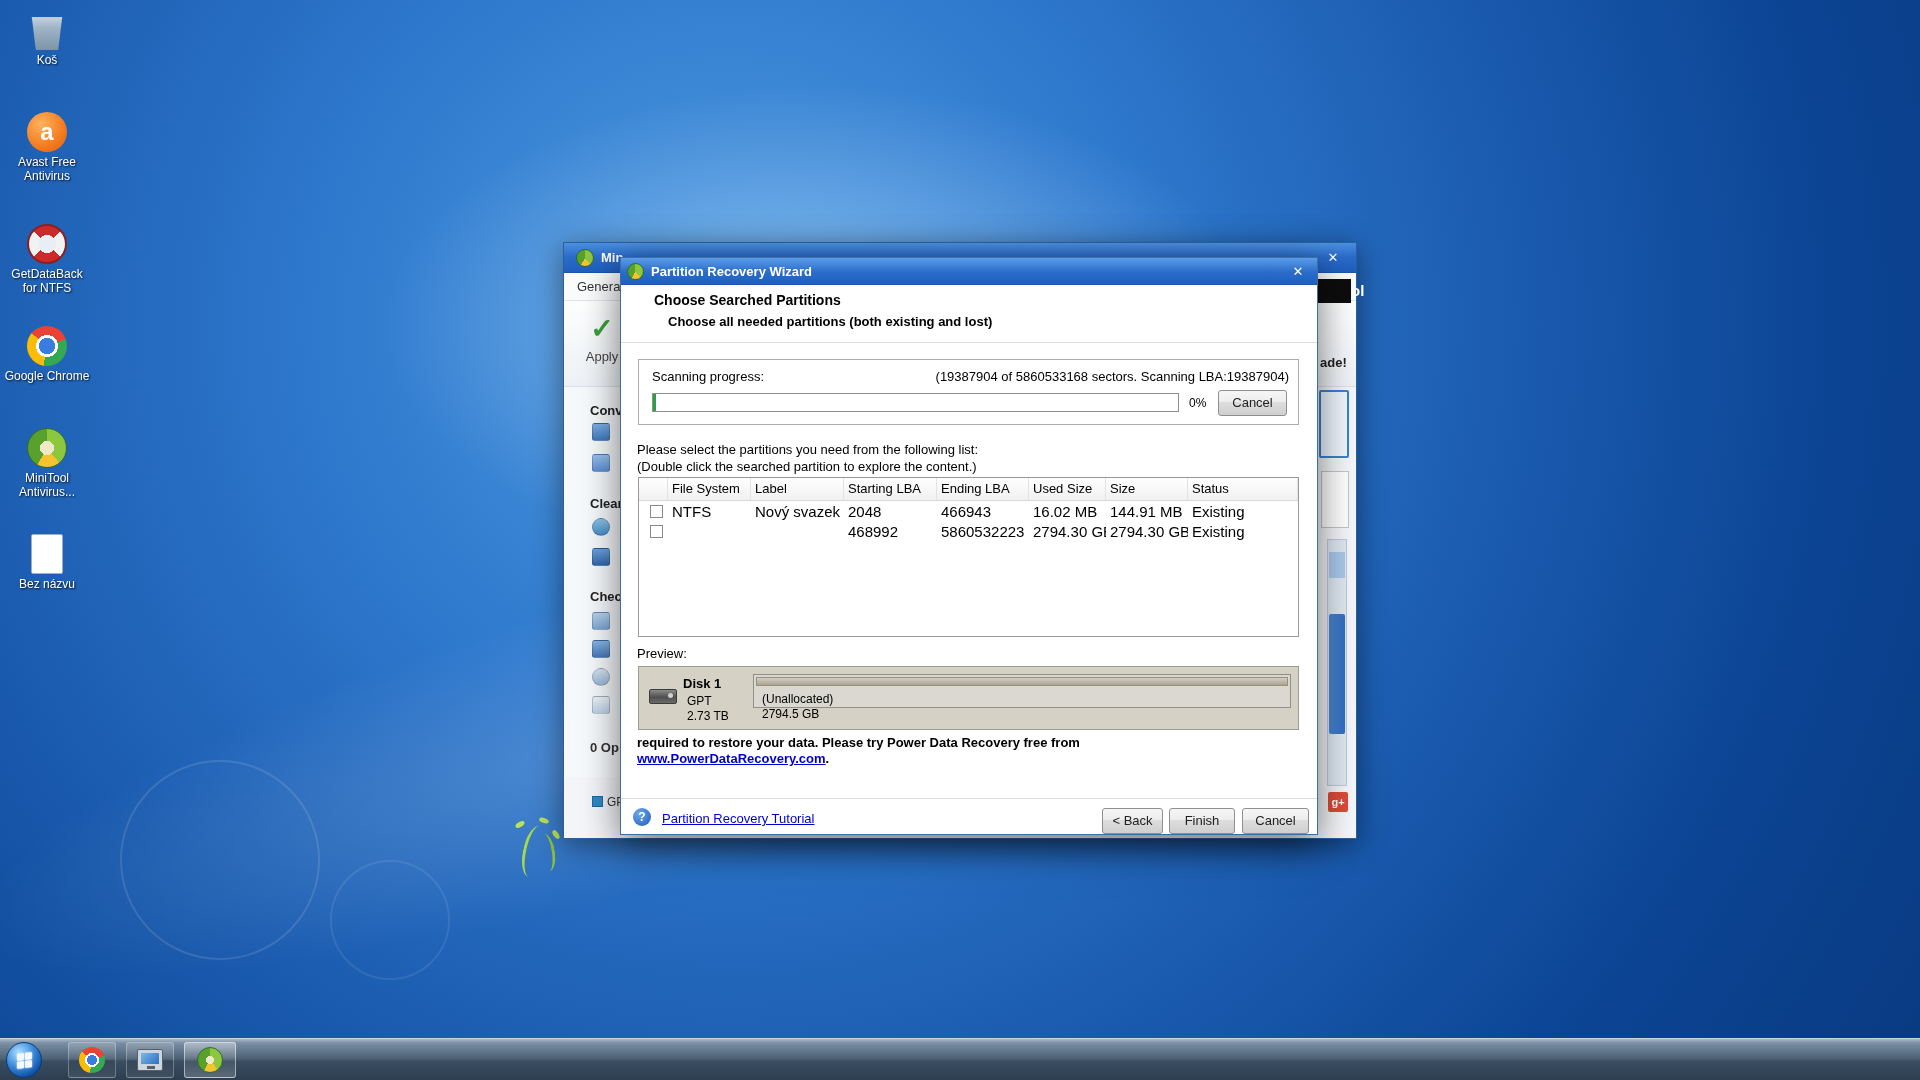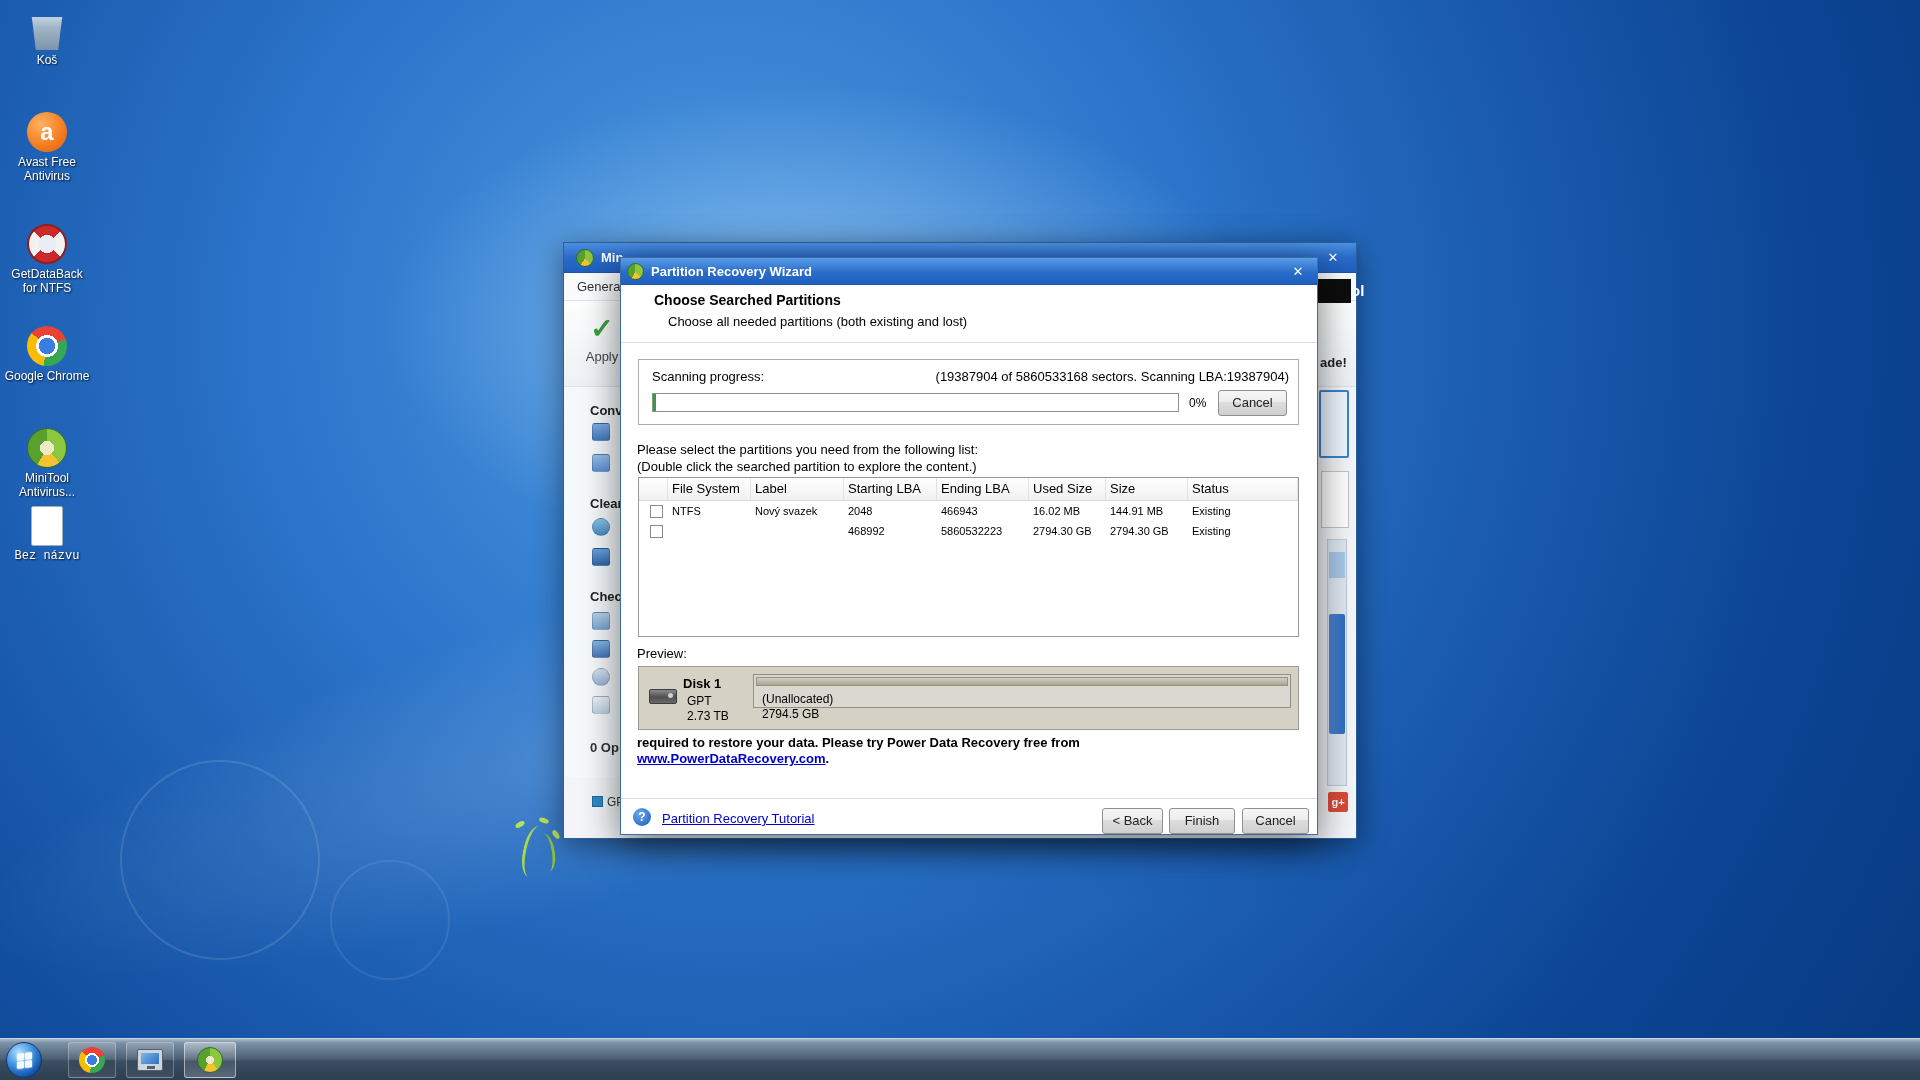--- a/index.html
+++ b/index.html
@@ -84,21 +84,21 @@
   .dialog { position:absolute; left:620px; top:257px; width:698px; height:578px; background:#fff;
     border:1px solid #3a6ea5; box-shadow:0 10px 36px rgba(0,0,0,.55); font-size:13px; color:#000; }
   .dlg-title { position:absolute; left:0; top:0; width:100%; height:27px;
     background:linear-gradient(#5a9ce8, #2a6cc8 55%, #1f60c0); border-bottom:1px solid #1b54a8; }
   .dlg-icon { position:absolute; left:6px; top:5px; width:17px; height:17px; border-radius:50%;
     background: conic-gradient(#8dc63f 0 140deg, #f4c430 140deg 210deg, #5aa02c 210deg 360deg); border:1px solid #2c6e2c; }
   .dlg-title-text { position:absolute; left:30px; top:6px; color:#fff; font-size:13px; font-weight:bold; }
   .dlg-close { position:absolute; right:7px; top:4px; width:24px; height:19px; color:#fff; font-size:13px;
     text-align:center; line-height:19px; border-radius:2px; }
   .dlg-heading { position:absolute; left:33px; top:34px; font-size:14px; font-weight:bold; }
-  .dlg-sub { position:absolute; left:47px; top:56px; }
+  .dlg-sub { position:absolute; left:47px; top:56px;font-weight:bold; }
   .hr { position:absolute; left:0; width:100%; border-top:1px solid #dcdcdc; }
   .hr1 { top:84px; }
   .hr2 { top:540px; }
 
   .scanbox { position:absolute; left:17px; top:101px; width:661px; height:66px; border:1px solid #adadad; }
   .scan-label { position:absolute; left:13px; top:9px; }
   .scan-status { position:absolute; right:9px; top:9px; }
   .progress { position:absolute; left:13px; top:33px; width:527px; height:19px; background:#fff; border:1px solid #8e8f8f; }
   .progress .fill { position:absolute; left:0; top:0; width:3px; height:100%; background:#2f9e44; }
   .scan-pct { position:absolute; left:550px; top:36px; font-size:12px; }
@@ -107,21 +107,21 @@
   .scan-cancel { left:579px; top:30px; width:69px; height:26px; line-height:24px; }
 
   .instr { position:absolute; left:16px; top:184px; }
   .note { position:absolute; left:16px; top:201px; }
 
   .tbl { position:absolute; left:17px; top:219px; width:661px; height:160px; border:1px solid #9a9a9a; background:#fff; overflow:hidden; }
   .tbl-row { display:grid; grid-template-columns:29px 83px 93px 93px 92px 77px 82px 1fr; align-items:center; }
   .tbl-head { height:23px; background:linear-gradient(#fefefe,#f1f1f1); border-bottom:1px solid #d6d6d6; }
   .tbl-head > div { font-size:13px; padding-left:4px; border-right:1px solid #e3e3e3; height:100%; line-height:22px; overflow:hidden; white-space:nowrap; }
   .tbl-data { height:20px; }
-  .tbl-data > div { font-size:11px; padding-left:4px; overflow:hidden; white-space:nowrap; }
+  .tbl-data > div { font-size:15px; padding-left:4px; overflow:hidden; white-space:nowrap; }
   .cbox { width:13px; height:13px; border:1px solid #8a8a8a; background:#fff; margin-left:7px; }
 
   .prev-label { position:absolute; left:16px; top:388px; }
   .prevbox { position:absolute; left:17px; top:408px; width:661px; height:64px; background:#d5d1c4; border:1px solid #9c9c94; }
   .disk-ic { position:absolute; left:10px; top:22px; width:28px; height:15px; border-radius:2px;
     background:linear-gradient(#8b8b8b,#4f4f4f 55%, #6a6a6a); border:1px solid #3c3c3c; }
   .disk-ic::before { content:""; position:absolute; right:3px; top:3px; width:5px; height:5px; border-radius:50%; background:#cfcfcf; }
   .disk-name { position:absolute; left:44px; top:9px; font-weight:bold; }
   .disk-type { position:absolute; left:48px; top:27px; font-size:12px; }
   .disk-size { position:absolute; left:48px; top:42px; font-size:12px; }
@@ -210,21 +210,21 @@
     <div class="lbl">GetDataBack for NTFS</div>
   </div>
   <div class="dicon" style="top:326px;">
     <div class="ic ic-chrome"></div>
     <div class="lbl">Google Chrome</div>
   </div>
   <div class="dicon" style="top:428px;">
     <div class="ic ic-mtpw"></div>
     <div class="lbl">MiniTool Antivirus...</div>
   </div>
-  <div class="dicon" style="top:506px;font-family:Liberation Mono, monospace;">
+  <div class="dicon" style="top:534px;">
     <div class="ic ic-file"></div>
     <div class="lbl">Bez názvu</div>
   </div>
 
   <div class="mainwin">
     <div class="mw-title">
       <div class="mw-icon"></div>
       <div class="mw-title-text">Min</div>
       <div class="mw-close">✕</div>
     </div>

